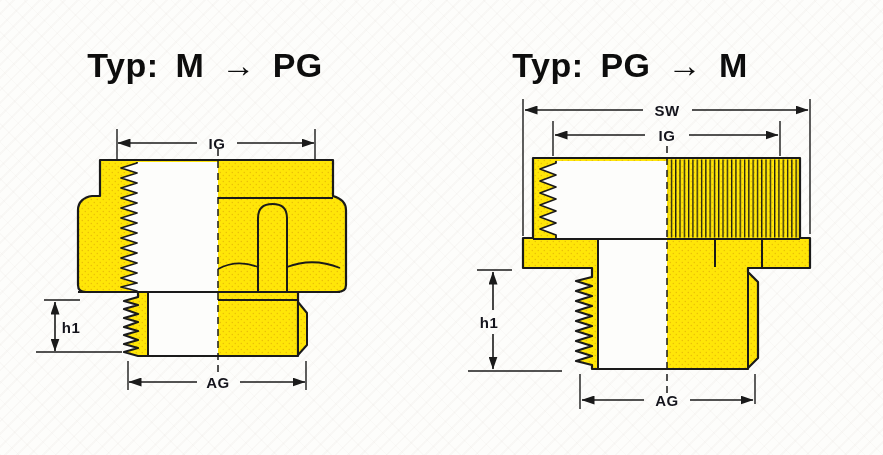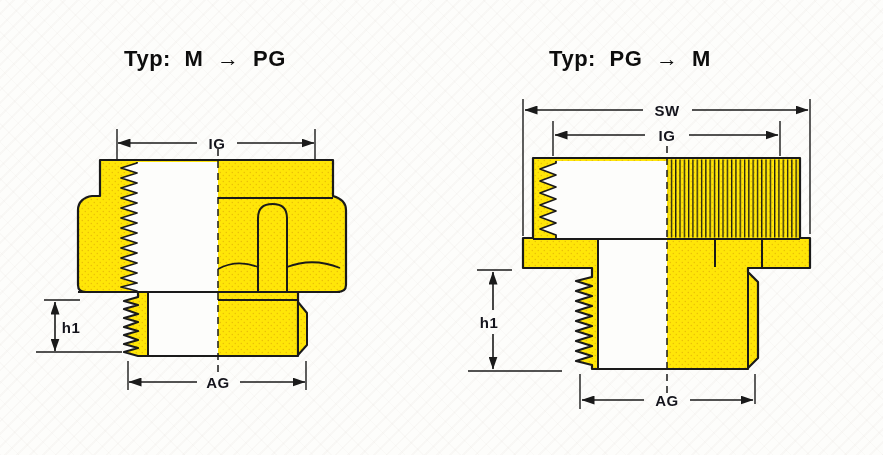--- a/index.html
+++ b/index.html
@@ -7,21 +7,21 @@
     width:883px;height:455px;position:relative;overflow:hidden;
     font-family:"Liberation Sans", sans-serif;
     background:
       repeating-linear-gradient(135deg, rgba(170,150,140,0.05) 0 2px, rgba(0,0,0,0) 2px 9px),
       repeating-linear-gradient(45deg, rgba(170,150,140,0.04) 0 1px, rgba(0,0,0,0) 1px 13px),
       #fdfdfb;
   }
   .drawing-svg{position:absolute;left:0;top:0;width:883px;height:455px;}
   .fig-title{
     position:absolute;top:46px;width:300px;text-align:center;
-    font-size:22px;font-weight:bold;color:#0d0d0d;letter-spacing:.5px;word-spacing:7px;
+    font-size:34px;font-weight:bold;color:#0d0d0d;letter-spacing:.5px;word-spacing:7px;
     white-space:pre;
   }
   .fig-title.left{left:55px;}
   .fig-title.right{left:480px;}
   .dim-label{
     position:absolute;transform:translate(-50%,-50%);
     font-size:15px;font-weight:bold;color:#14141c;letter-spacing:.5px;
     line-height:1;white-space:pre;
   }
 </style>

